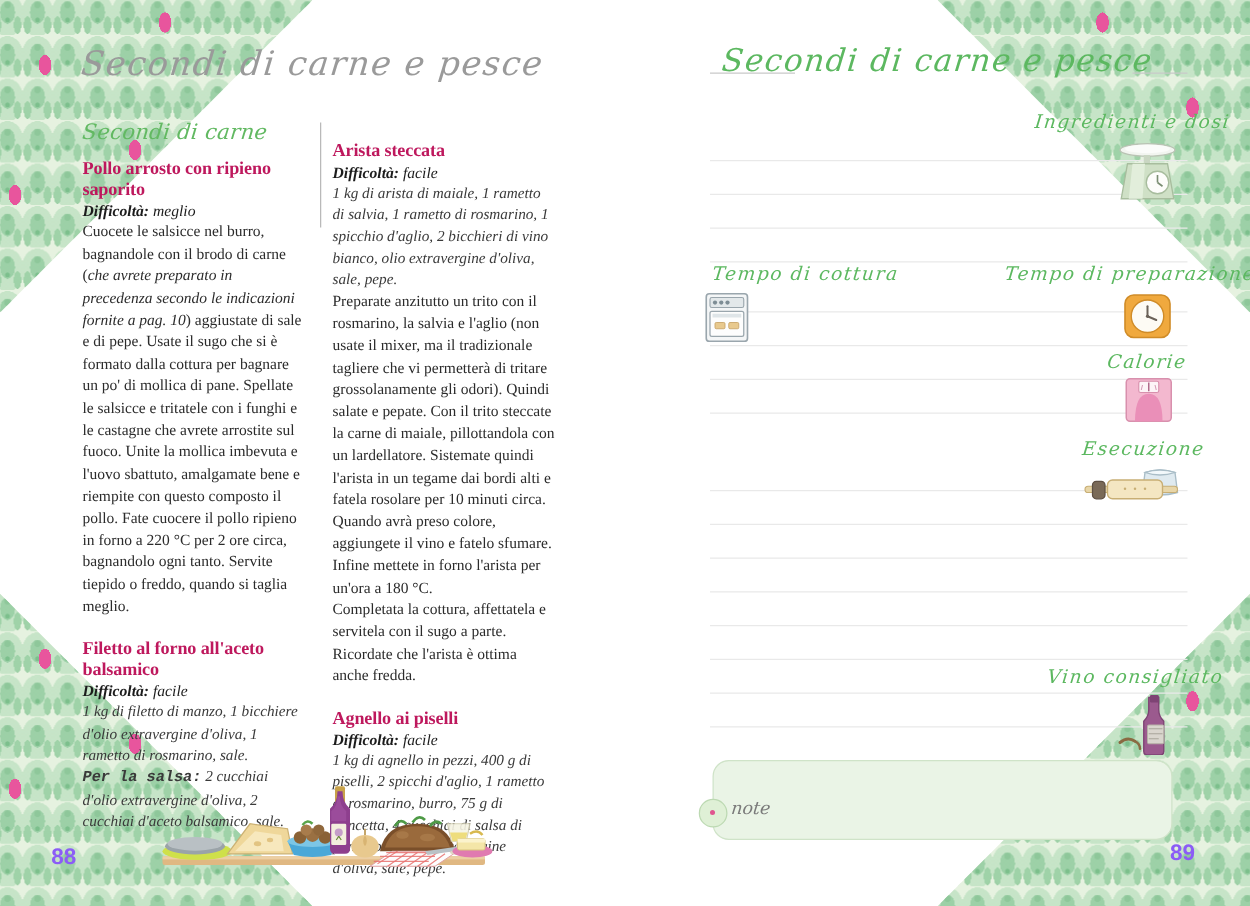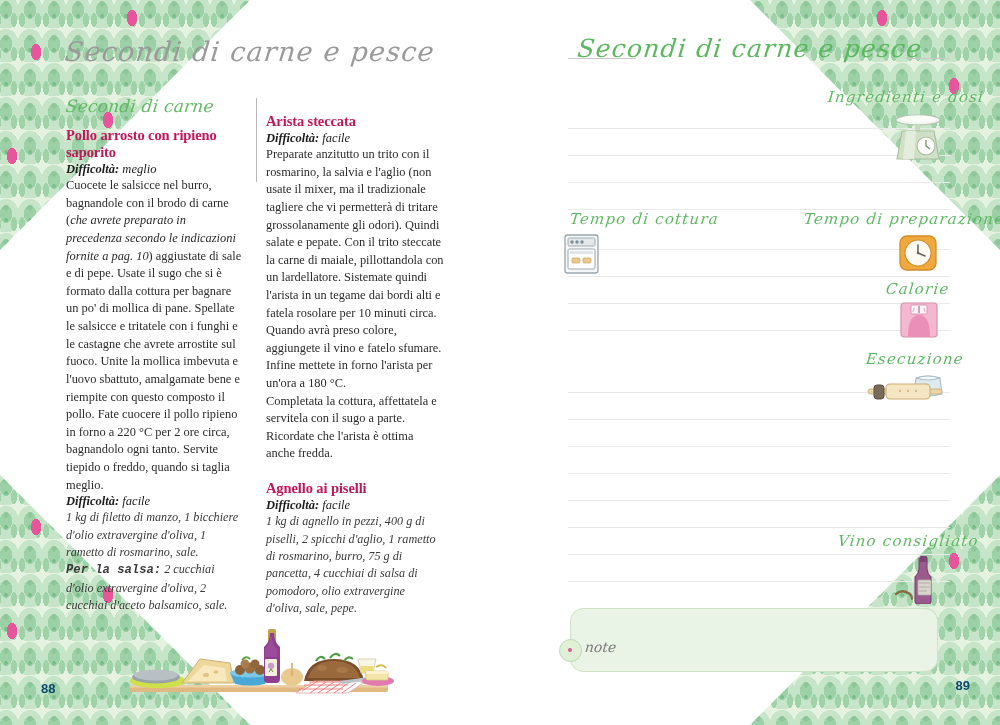--- a/index.html
+++ b/index.html
@@ -40,24 +40,24 @@
   .c-tr{right:0;top:0;clip-path:polygon(100% 0,100% 100%,0 0);}
   .c-bl{left:0;bottom:0;clip-path:polygon(0 100%,0 0,100% 100%);}
   .c-br{right:0;bottom:0;clip-path:polygon(100% 100%,100% 0,0 100%);}
   .c-tl .pat,.c-bl .pat{left:-6px;}
   .c-tr .pat,.c-br .pat{right:-6px;}
   .c-tl .pat,.c-tr .pat{top:-6px;}
   .c-bl .pat,.c-br .pat{bottom:-6px;}
 
   .pagenum{
     position:absolute;font-family:"Liberation Sans",sans-serif;
-    font-size:13px;font-weight:bold;color:#0c4a6e;letter-spacing:0px;
+    font-size:18px;font-weight:bold;color:#8b5cf6;letter-spacing:0px;
   }
   .pn-left{left:41px;bottom:29px;}
-  .pn-right{right:30px;bottom:32px;text-align:center;}
+  .pn-right{right:44px;bottom:32px;text-align:center;}
 
   
   .script{
     font-family:"DejaVu Serif", serif;
     font-style:italic;font-weight:400;
     transform:skewX(-6deg);
     letter-spacing:1.2px;
   }
   .chapter-left{
     position:absolute;left:0;right:0;top:36px;text-align:center;
@@ -151,38 +151,40 @@
 
       <div class="sect-title script">Secondi di carne</div>
 
       <div class="recipe-title">Pollo arrosto con ripieno saporito</div>
       <div class="diff">
         <b>Difficoltà:</b>
         <span>meglio</span>
       </div>
       <div class="method"><span>Cuocete le salsicce nel burro, bagnandole con il brodo di carne (</span><i>che avrete preparato in precedenza secondo le indicazioni fornite a pag. 10</i><span>) aggiustate di sale e di pepe. Usate il sugo che si è formato dalla cottura per bagnare un po' di mollica di pane. Spellate le salsicce e tritatele con i funghi e le castagne che avrete arrostite sul fuoco. Unite la mollica imbevuta e l'uovo sbattuto, amalgamate bene e riempite con questo composto il pollo. Fate cuocere il pollo ripieno in forno a 220 °C per 2 ore circa, bagnandolo ogni tanto. Servite tiepido o freddo, quando si taglia meglio.</span></div>
 
+      <div class="recipe-title spaced">Filetto al forno all'aceto balsamico</div>
       <div class="diff">
         <b>Difficoltà:</b>
         <span>facile</span>
       </div>
       <div class="ingr">1 kg di filetto di manzo, 1 bicchiere d'olio extravergine d'oliva, 1 rametto di rosmarino, sale.</div>
       <div class="ingr"><span class="lbl">Per la salsa:</span>
         <span>2 cucchiai d'olio extravergine d'oliva, 2 cucchiai d'aceto balsamico, sale.</span></div>
 
     </div>
 
     <div class="col col-b">
 
 
       <div class="recipe-title spaced">Arista steccata</div>
       <div class="diff">
         <b>Difficoltà:</b>
         <span>facile</span>
       </div>
+      <div class="ingr">1 kg di arista di maiale, 1 rametto di salvia, 1 rametto di rosmarino, 1 spicchio d'aglio, 2 bicchieri di vino bianco, olio extravergine d'oliva, sale, pepe.</div>
       <div class="method">Preparate anzitutto un trito con il rosmarino, la salvia e l'aglio (non usate il mixer, ma il tradizionale tagliere che vi permetterà di tritare grossolanamente gli odori). Quindi salate e pepate. Con il trito steccate la carne di maiale, pillottandola con un lardellatore. Sistemate quindi l'arista in un tegame dai bordi alti e fatela rosolare per 10 minuti circa. Quando avrà preso colore, aggiungete il vino e fatelo sfumare. Infine mettete in forno l'arista per un'ora a 180 °C.</div>
       <div class="method">Completata la cottura, affettatela e servitela con il sugo a parte. Ricordate che l'arista è ottima anche fredda.</div>
 
       <div class="recipe-title spaced">Agnello ai piselli</div>
       <div class="diff">
         <b>Difficoltà:</b>
         <span>facile</span>
       </div>
       <div class="ingr">1 kg di agnello in pezzi, 400 g di piselli, 2 spicchi d'aglio, 1 rametto di rosmarino, burro, 75 g di pancetta, 4 cucchiai di salsa di pomodoro, olio extravergine d'oliva, sale, pepe.</div>
 

